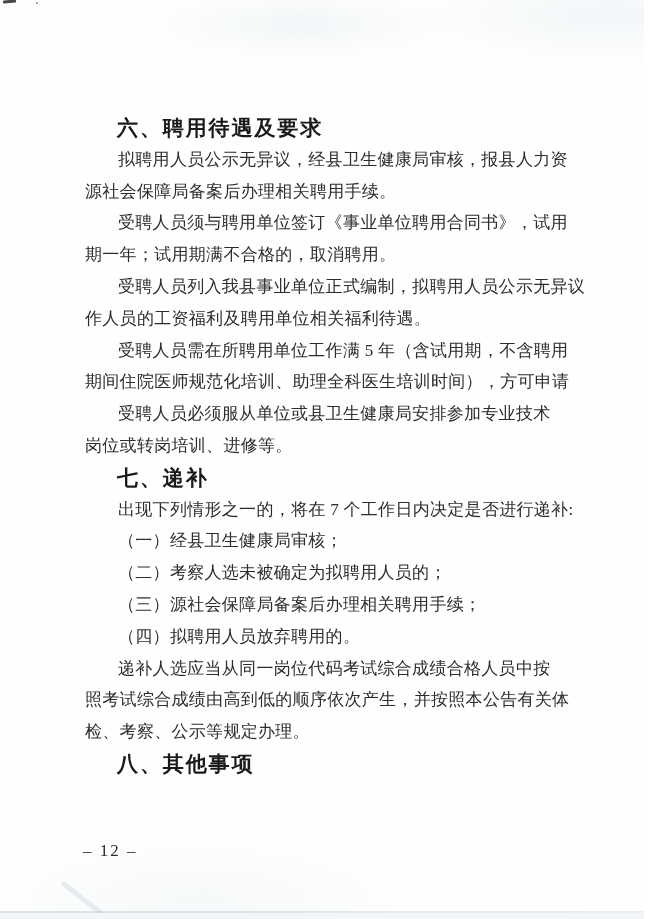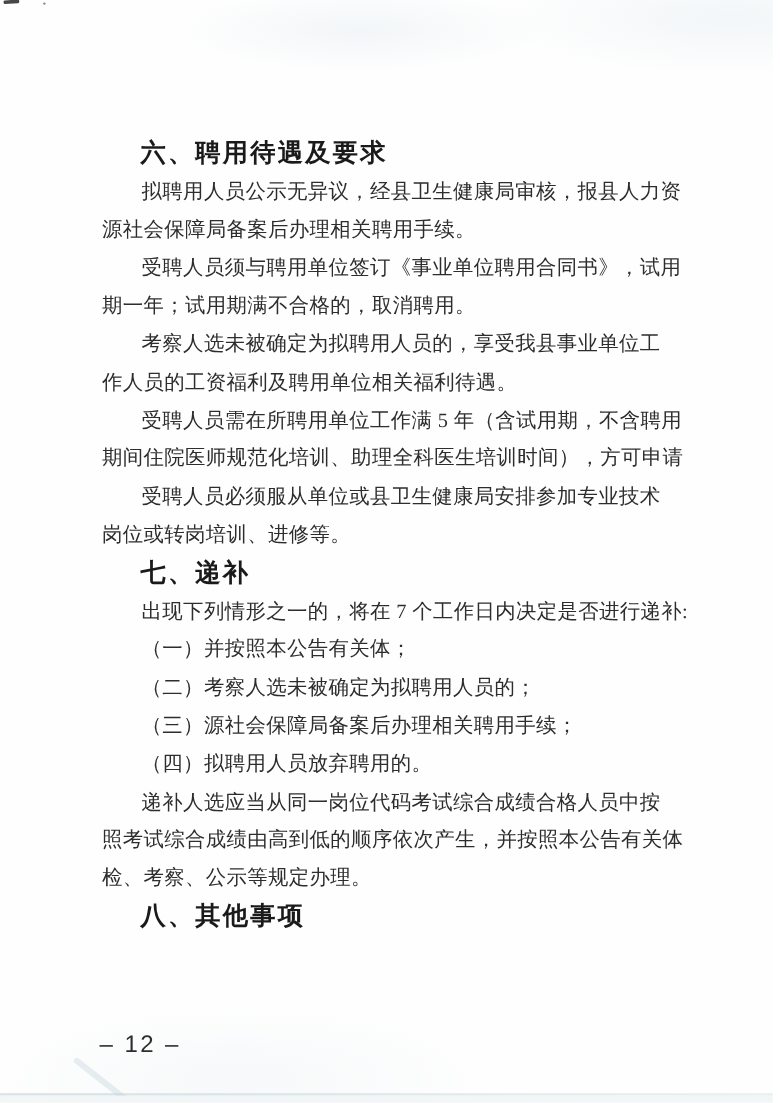--- a/index.html
+++ b/index.html
@@ -39,25 +39,25 @@
     font-weight: bold;
     font-size: 21px;
     letter-spacing: 1.9px;
     color: #1a1a1a;
     padding-left: 32px;
   }
 
   .page-number {
     position: absolute;
     left: 83px;
-    top: 860px;
-    font-size: 20px;
+    top: 841px;
+    font-size: 17px;
     letter-spacing: 2px;
     color: #2d2d2d;
-    font-family: Liberation Sans, sans-serif;
+    font-family: Liberation Serif, serif;
   }
 
   
   .artifact-top-mark {
     position: absolute;
     left: 3px; top: 0px;
     width: 13px; height: 3px;
     background: #474747;
     transform: rotate(-4deg);
     border-radius: 1px;
@@ -98,29 +98,29 @@
 
   <div class="artifact-top-mark"></div>
   <div class="artifact-speck"></div>
 
   <div class="text-column">
     <div class="line heading indent">六、聘用待遇及要求</div>
     <div class="line indent">拟聘用人员公示无异议，经县卫生健康局审核，报县人力资</div>
     <div class="line">源社会保障局备案后办理相关聘用手续。</div>
     <div class="line indent">受聘人员须与聘用单位签订《事业单位聘用合同书》，试用</div>
     <div class="line">期一年；试用期满不合格的，取消聘用。</div>
-    <div class="line indent">考察人选未被确定为拟聘用人员的，享受我县事业单位工</div>
+    <div class="line indent">受聘人员列入我县事业单位正式编制，拟聘用人员公示无异议</div>
     <div class="line">作人员的工资福利及聘用单位相关福利待遇。</div>
     <div class="line indent">受聘人员需在所聘用单位工作满 5 年（含试用期，不含聘用</div>
     <div class="line">期间住院医师规范化培训、助理全科医生培训时间），方可申请</div>
     <div class="line indent">受聘人员必须服从单位或县卫生健康局安排参加专业技术</div>
     <div class="line">岗位或转岗培训、进修等。</div>
     <div class="line heading indent">七、递补</div>
     <div class="line indent">出现下列情形之一的，将在 7 个工作日内决定是否进行递补:</div>
-    <div class="line indent">（一）并按照本公告有关体；</div>
+    <div class="line indent">（一）经县卫生健康局审核；</div>
     <div class="line indent">（二）考察人选未被确定为拟聘用人员的；</div>
     <div class="line indent">（三）源社会保障局备案后办理相关聘用手续；</div>
     <div class="line indent">（四）拟聘用人员放弃聘用的。</div>
     <div class="line indent">递补人选应当从同一岗位代码考试综合成绩合格人员中按</div>
     <div class="line">照考试综合成绩由高到低的顺序依次产生，并按照本公告有关体</div>
     <div class="line">检、考察、公示等规定办理。</div>
     <div class="line heading indent">八、其他事项</div>
   </div>
 
   <div class="page-number">– 12 –</div>

